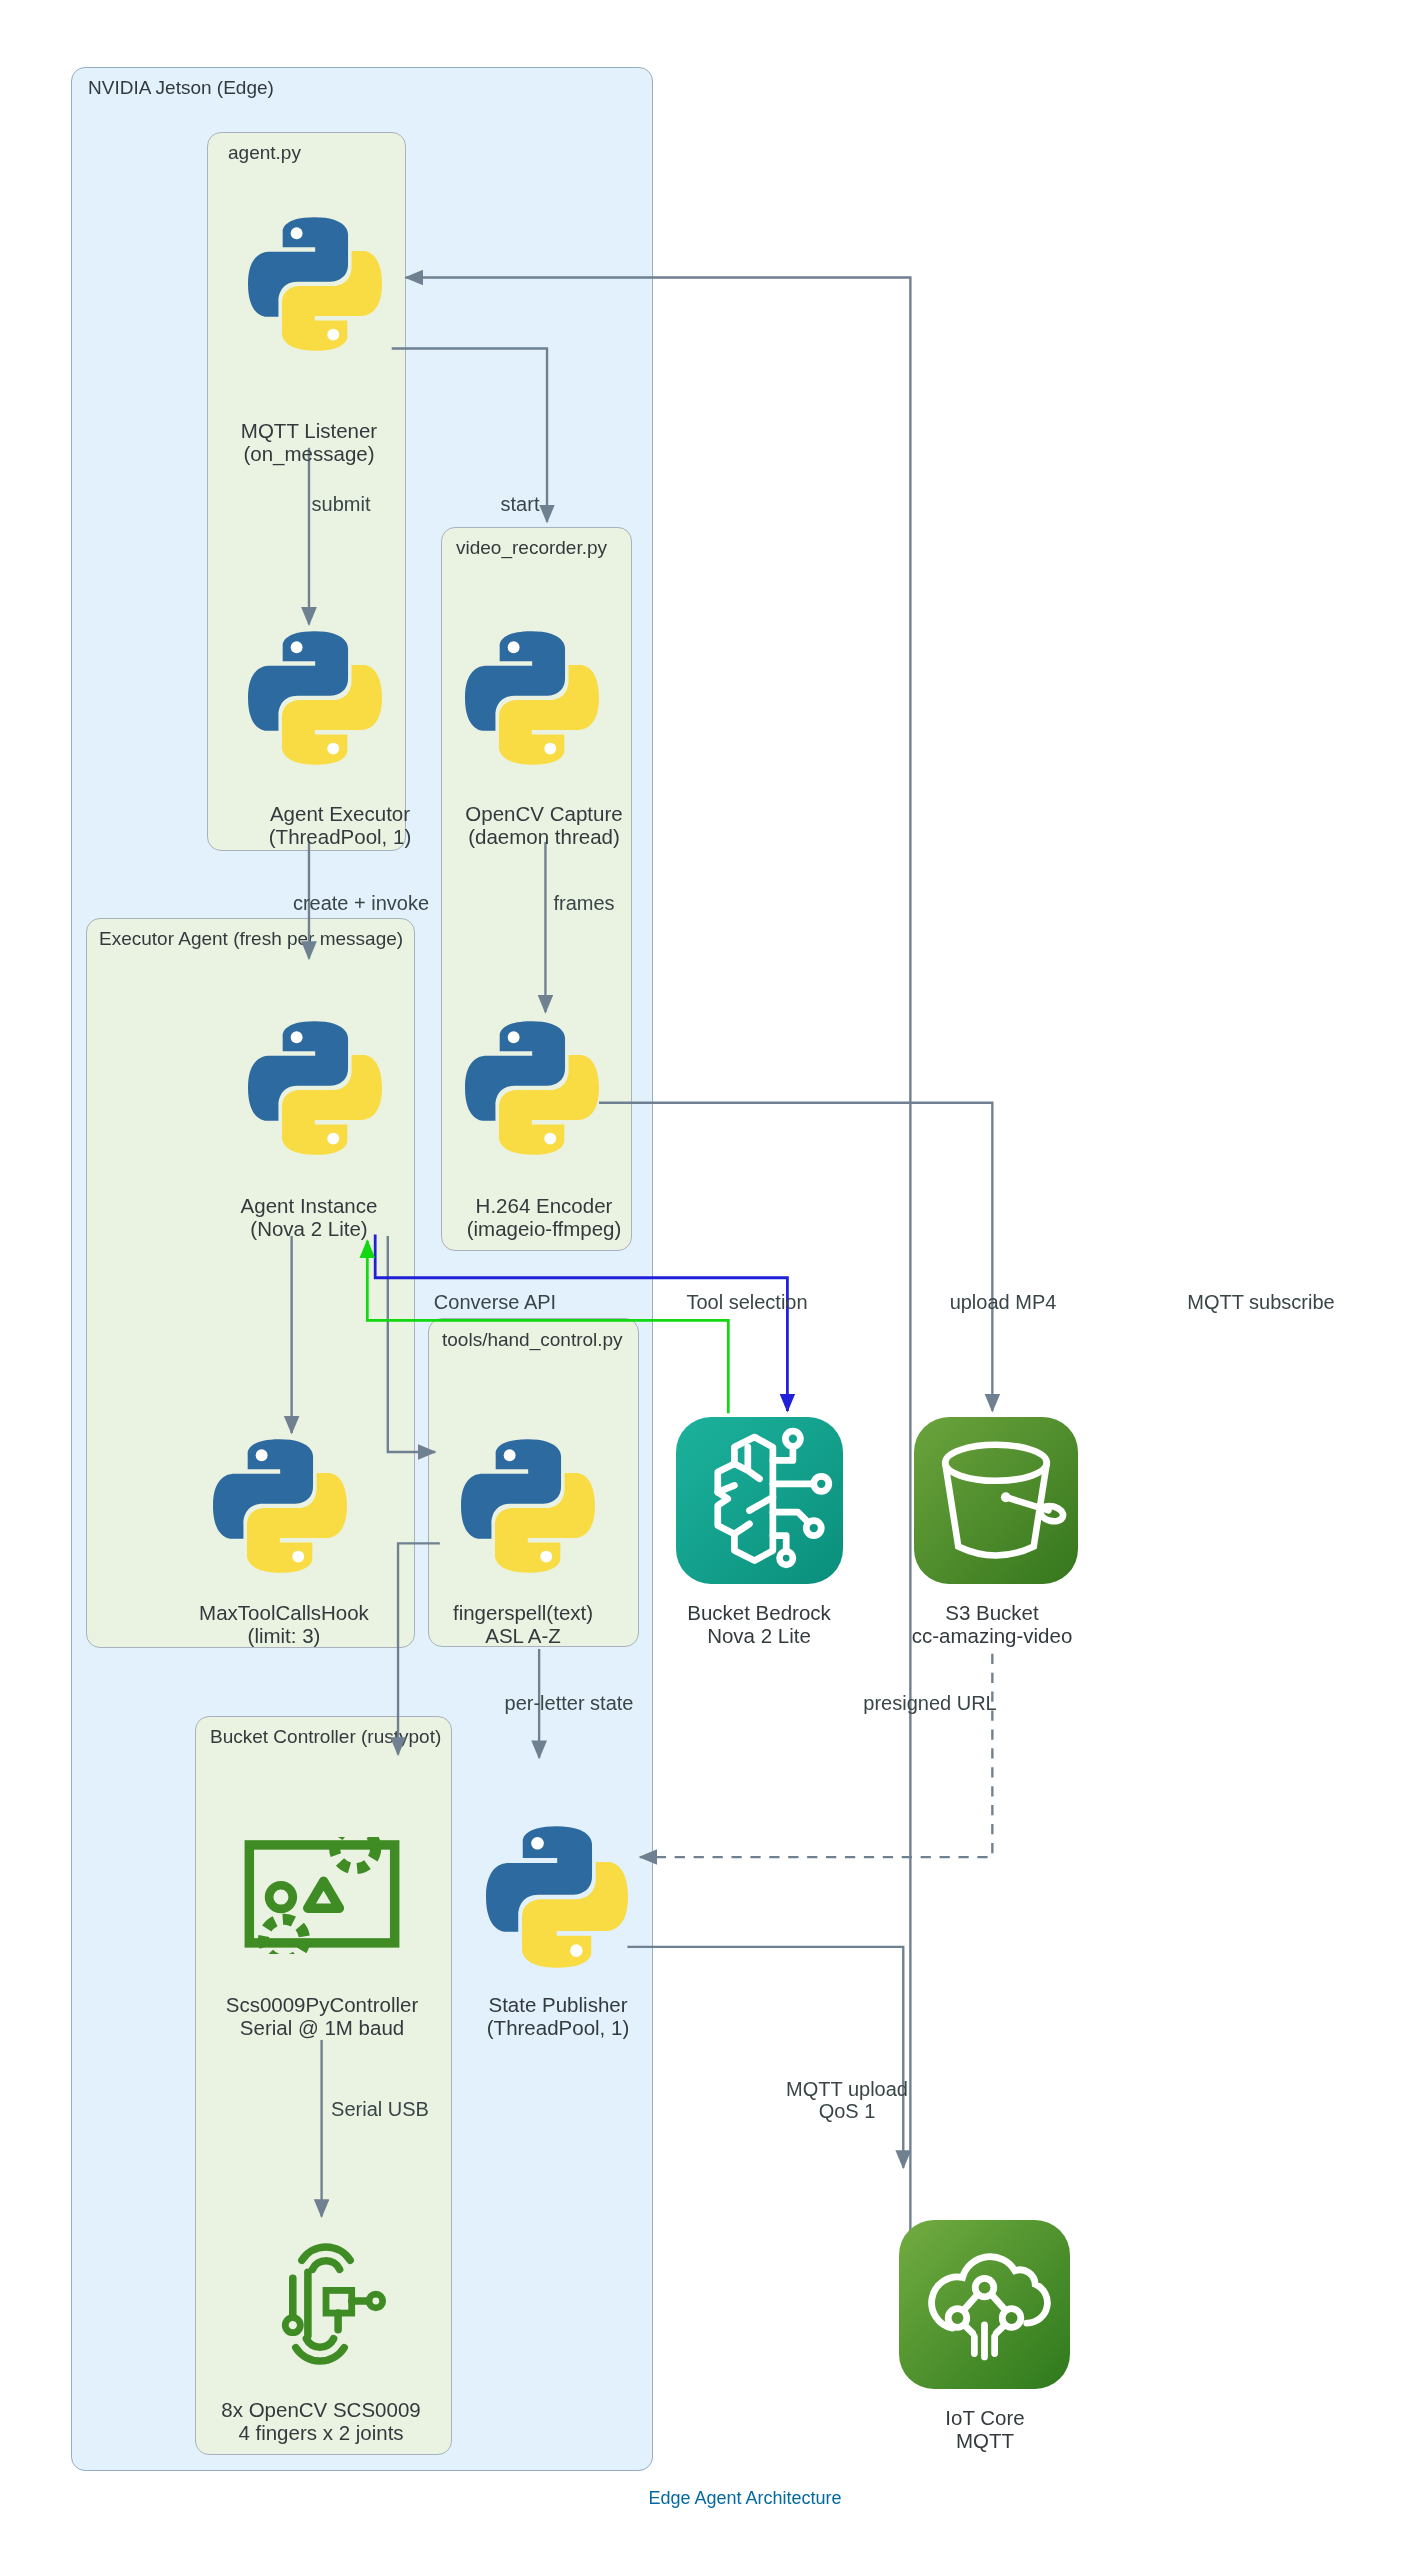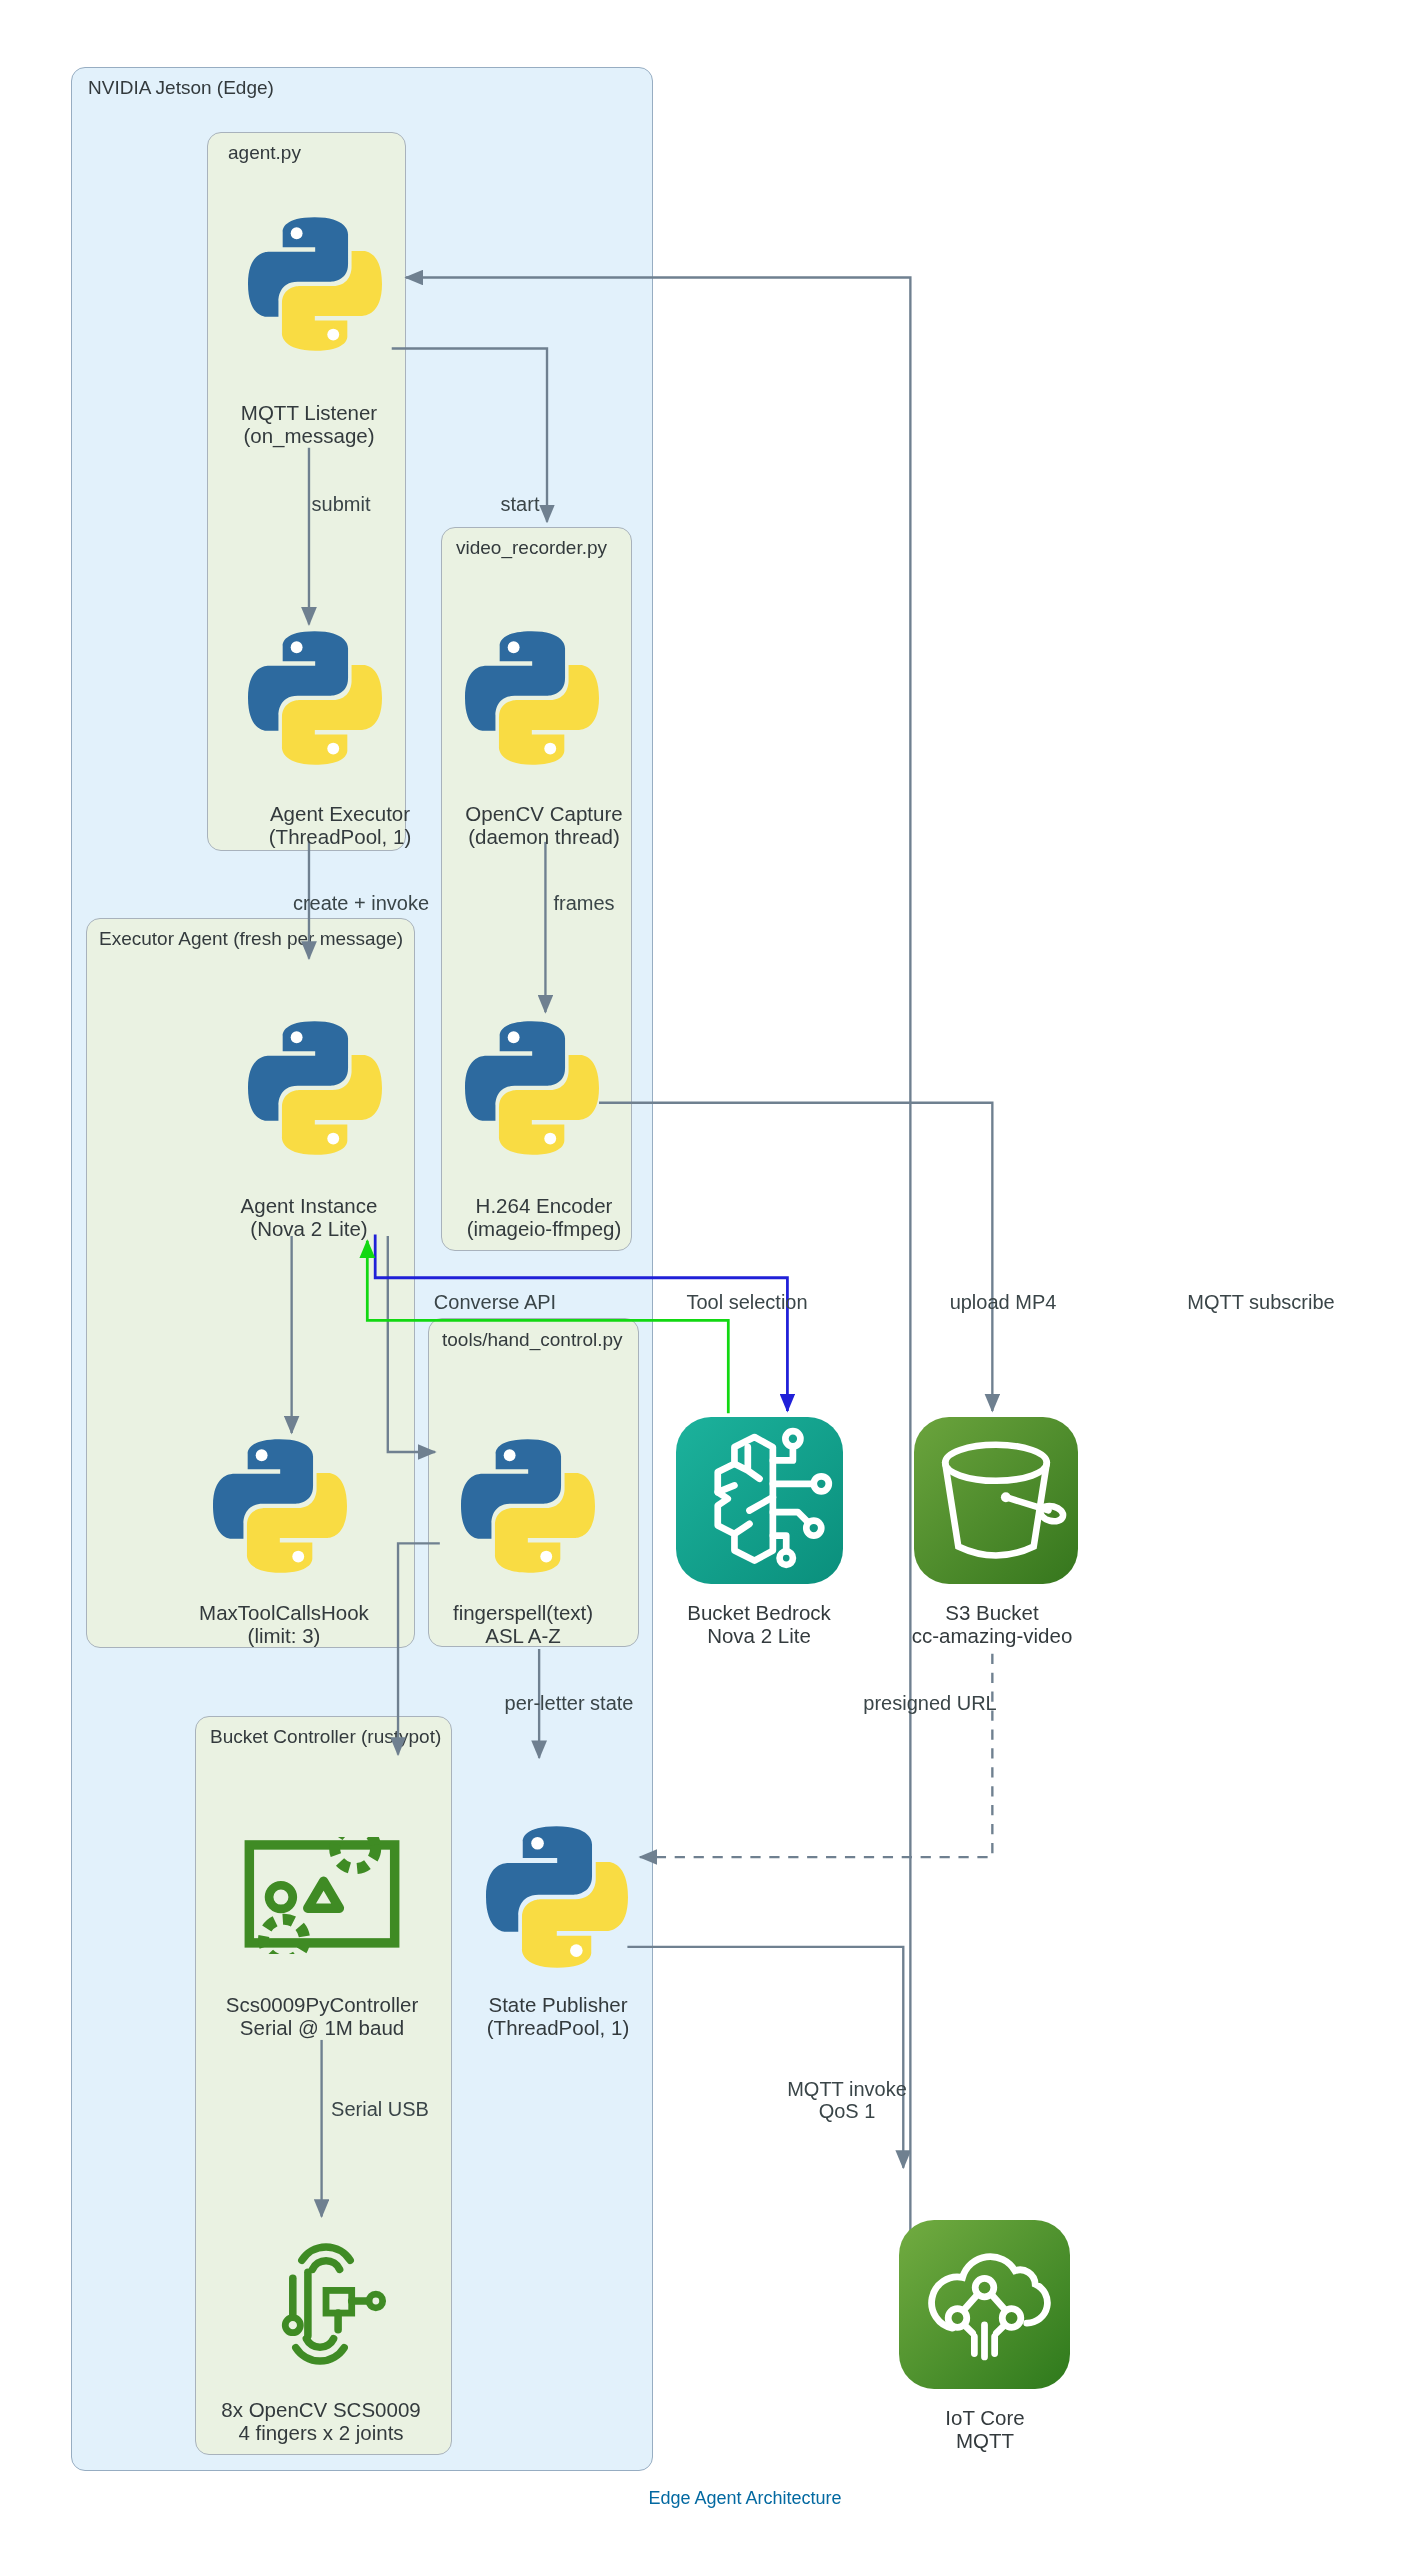--- a/index.html
+++ b/index.html
@@ -81,33 +81,33 @@
   <div class="elabel" style="left:361px;top:903px;">create + invoke</div>
   <div class="elabel" style="left:584px;top:903px;">frames</div>
   <div class="elabel" style="left:495px;top:1302px;">Converse API</div>
   <div class="elabel" style="left:747px;top:1302px;">Tool selection</div>
   <div class="elabel" style="left:1003px;top:1302px;">upload MP4</div>
   <div class="elabel" style="left:1261px;top:1302px;">MQTT subscribe</div>
   <div class="elabel" style="left:569px;top:1703px;">per-letter state</div>
   <div class="elabel" style="left:930px;top:1703px;">presigned URL</div>
   <div class="elabel" style="left:380px;top:2109px;">Serial USB</div>
   <div class="elabel" style="left:847px;top:2100px;">
-    <div>MQTT invoke</div>
+    <div>MQTT upload</div>
     <div>QoS 1</div>
   </div>
 
   <span class="icon" style="left:248px;top:217px;width:134px;height:134px;">
     <svg width="134" height="134" viewBox="0 0 110.5 110.2">
       <path fill="#2d6a9f" d="M54.9 0C26.8 0 28.6 12.2 28.6 12.2l0 12.6h26.8v3.8H18S0 26.5 0 54.9c0 28.3 15.7 27.3 15.7 27.3h9.4V69s-.5-15.7 15.9-15.7h26.6s14.9.2 14.9-14.4V14.7S84.3 0 54.9 0z"></path>
       <circle fill="#ffffff" cx="40.1" cy="13.3" r="4.9"></circle>
       <path fill="#f9dc43" d="M55.5 110.1c28.2 0 26.4-12.2 26.4-12.2l0-12.6H55.1v-3.8h37.4s18 2.1 18-26.3c0-28.3-15.7-27.3-15.7-27.3h-9.4v13.2s.5 15.7-15.9 15.7H42.9S28 56.5 28 71.1v24.2S26.2 110.1 55.5 110.1z"></path>
       <circle fill="#ffffff" cx="70.3" cy="96.8" r="4.9"></circle>
     </svg>
   </span>
-  <div class="nlabel" style="left:309px;top:401px;">
+  <div class="nlabel" style="left:309px;top:419px;">
     <div>MQTT Listener</div>
     <div>(on_message)</div>
   </div>
 
   <span class="icon" style="left:248px;top:631px;width:134px;height:134px;">
     <svg width="134" height="134" viewBox="0 0 110.5 110.2">
       <path fill="#2d6a9f" d="M54.9 0C26.8 0 28.6 12.2 28.6 12.2l0 12.6h26.8v3.8H18S0 26.5 0 54.9c0 28.3 15.7 27.3 15.7 27.3h9.4V69s-.5-15.7 15.9-15.7h26.6s14.9.2 14.9-14.4V14.7S84.3 0 54.9 0z"></path>
       <circle fill="#ffffff" cx="40.1" cy="13.3" r="4.9"></circle>
       <path fill="#f9dc43" d="M55.5 110.1c28.2 0 26.4-12.2 26.4-12.2l0-12.6H55.1v-3.8h37.4s18 2.1 18-26.3c0-28.3-15.7-27.3-15.7-27.3h-9.4v13.2s.5 15.7-15.9 15.7H42.9S28 56.5 28 71.1v24.2S26.2 110.1 55.5 110.1z"></path>
       <circle fill="#ffffff" cx="70.3" cy="96.8" r="4.9"></circle>

